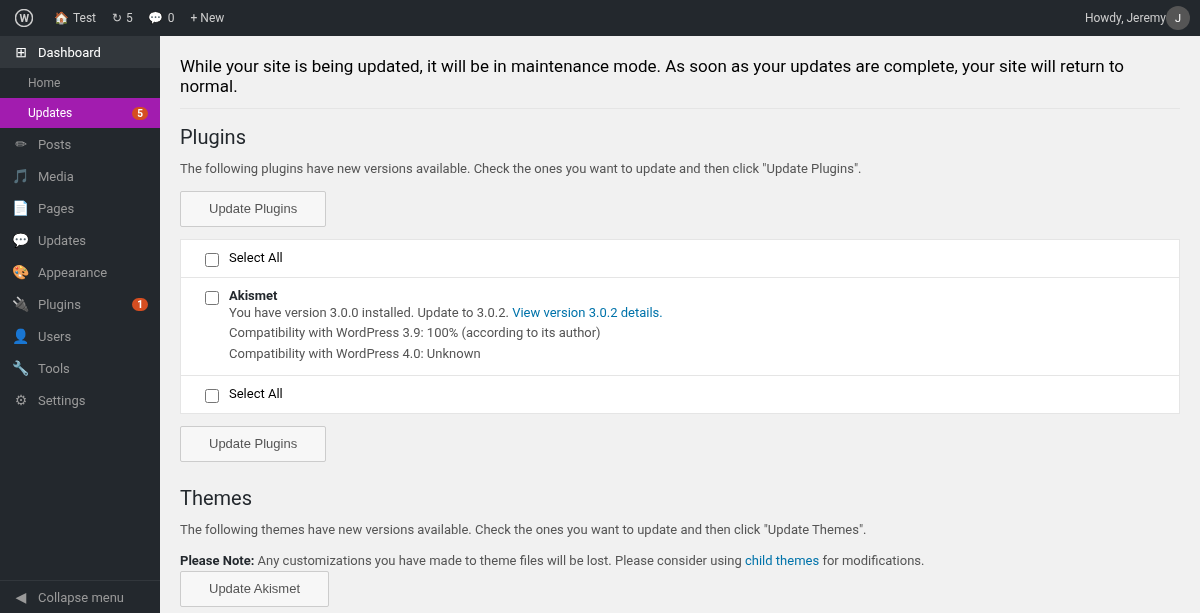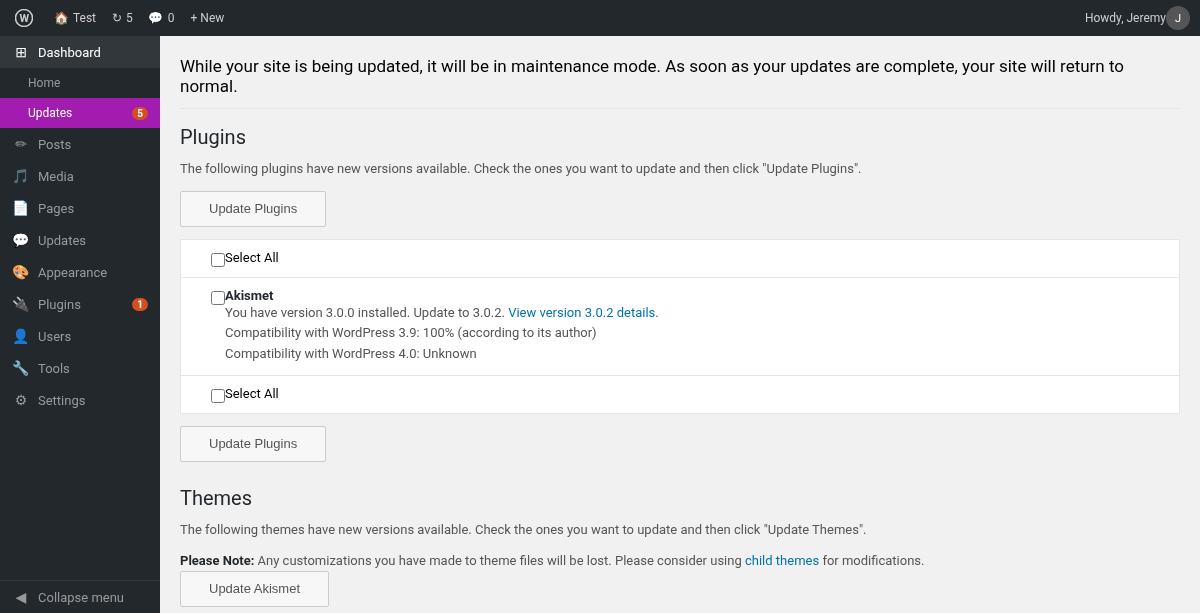--- a/index.html
+++ b/index.html
@@ -135,22 +135,23 @@
     }
 
     .table-box {
       background: #fff;
       border: 1px solid #e5e5e5;
       margin-bottom: 0;
     }
     .table-row {
       display: flex;
       align-items: flex-start;
-      padding: 10px 30px;
+      padding: 10px 24px;
       border-bottom: 1px solid #e5e5e5;
+      gap: 10px;
     }
     .table-row:last-child { border-bottom: none; }
     .table-row-checkbox {
       margin-top: 3px;
       width: 14px;
       height: 14px;
       flex-shrink: 0;
       cursor: pointer;
     }
     .plugin-name {

